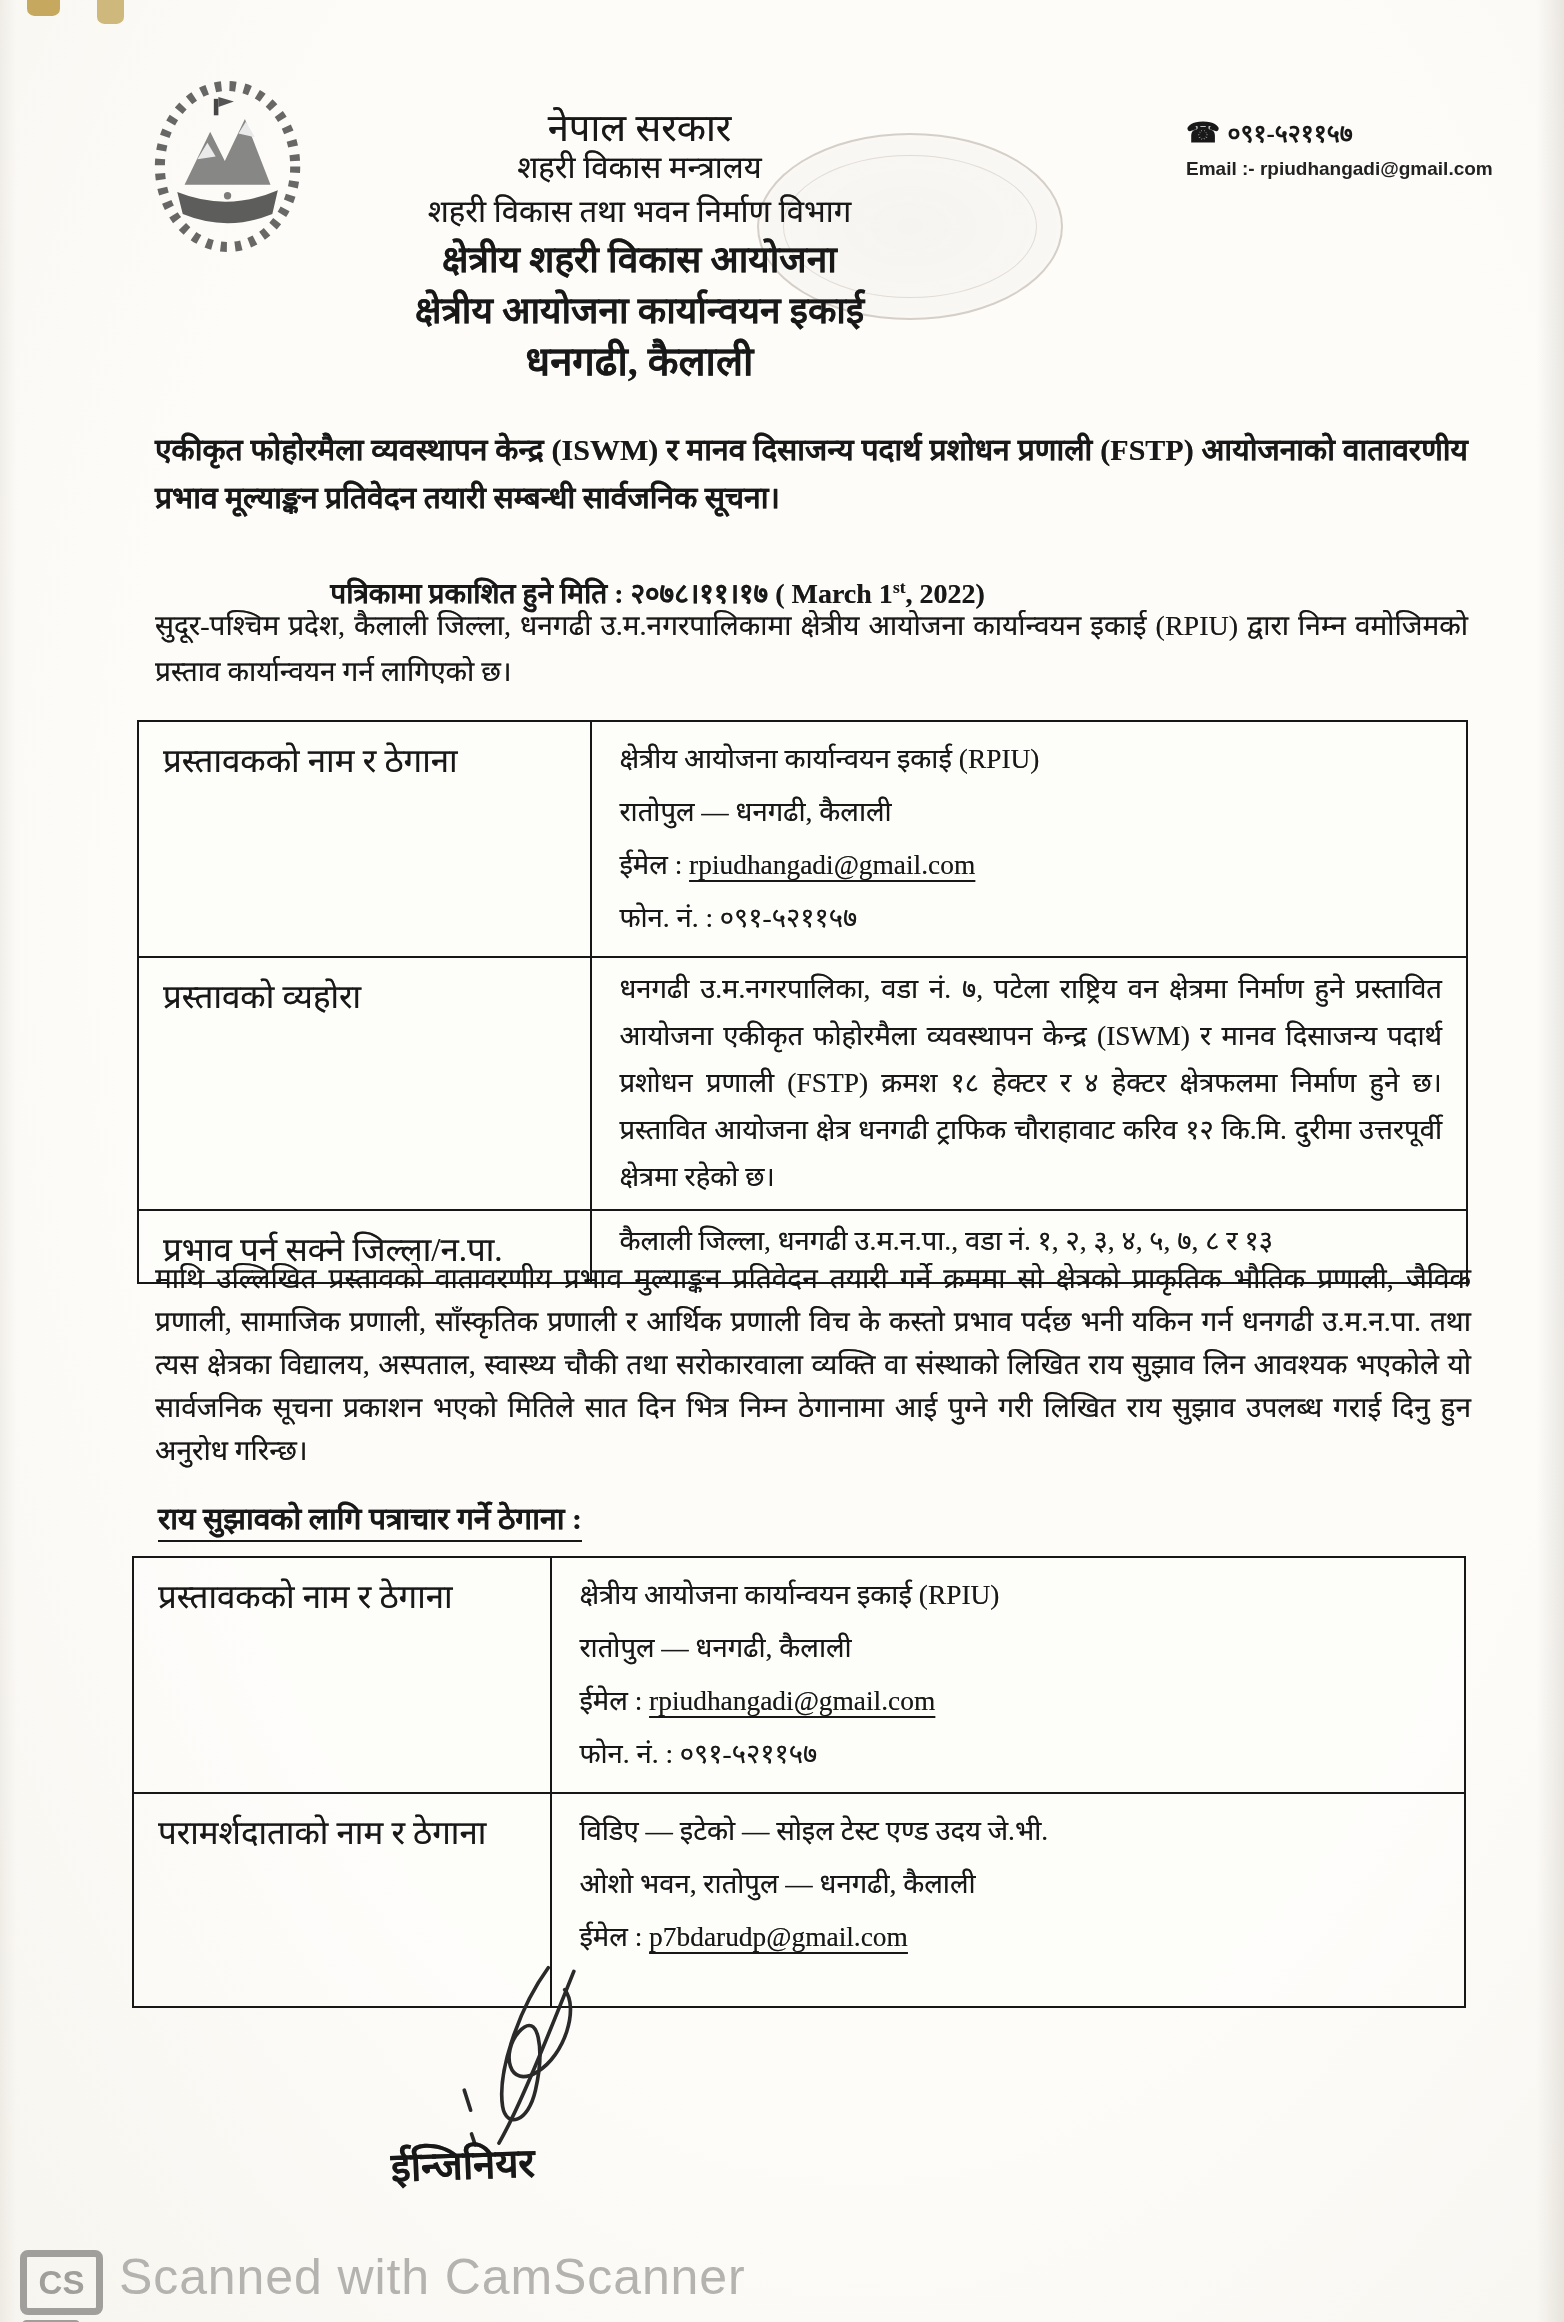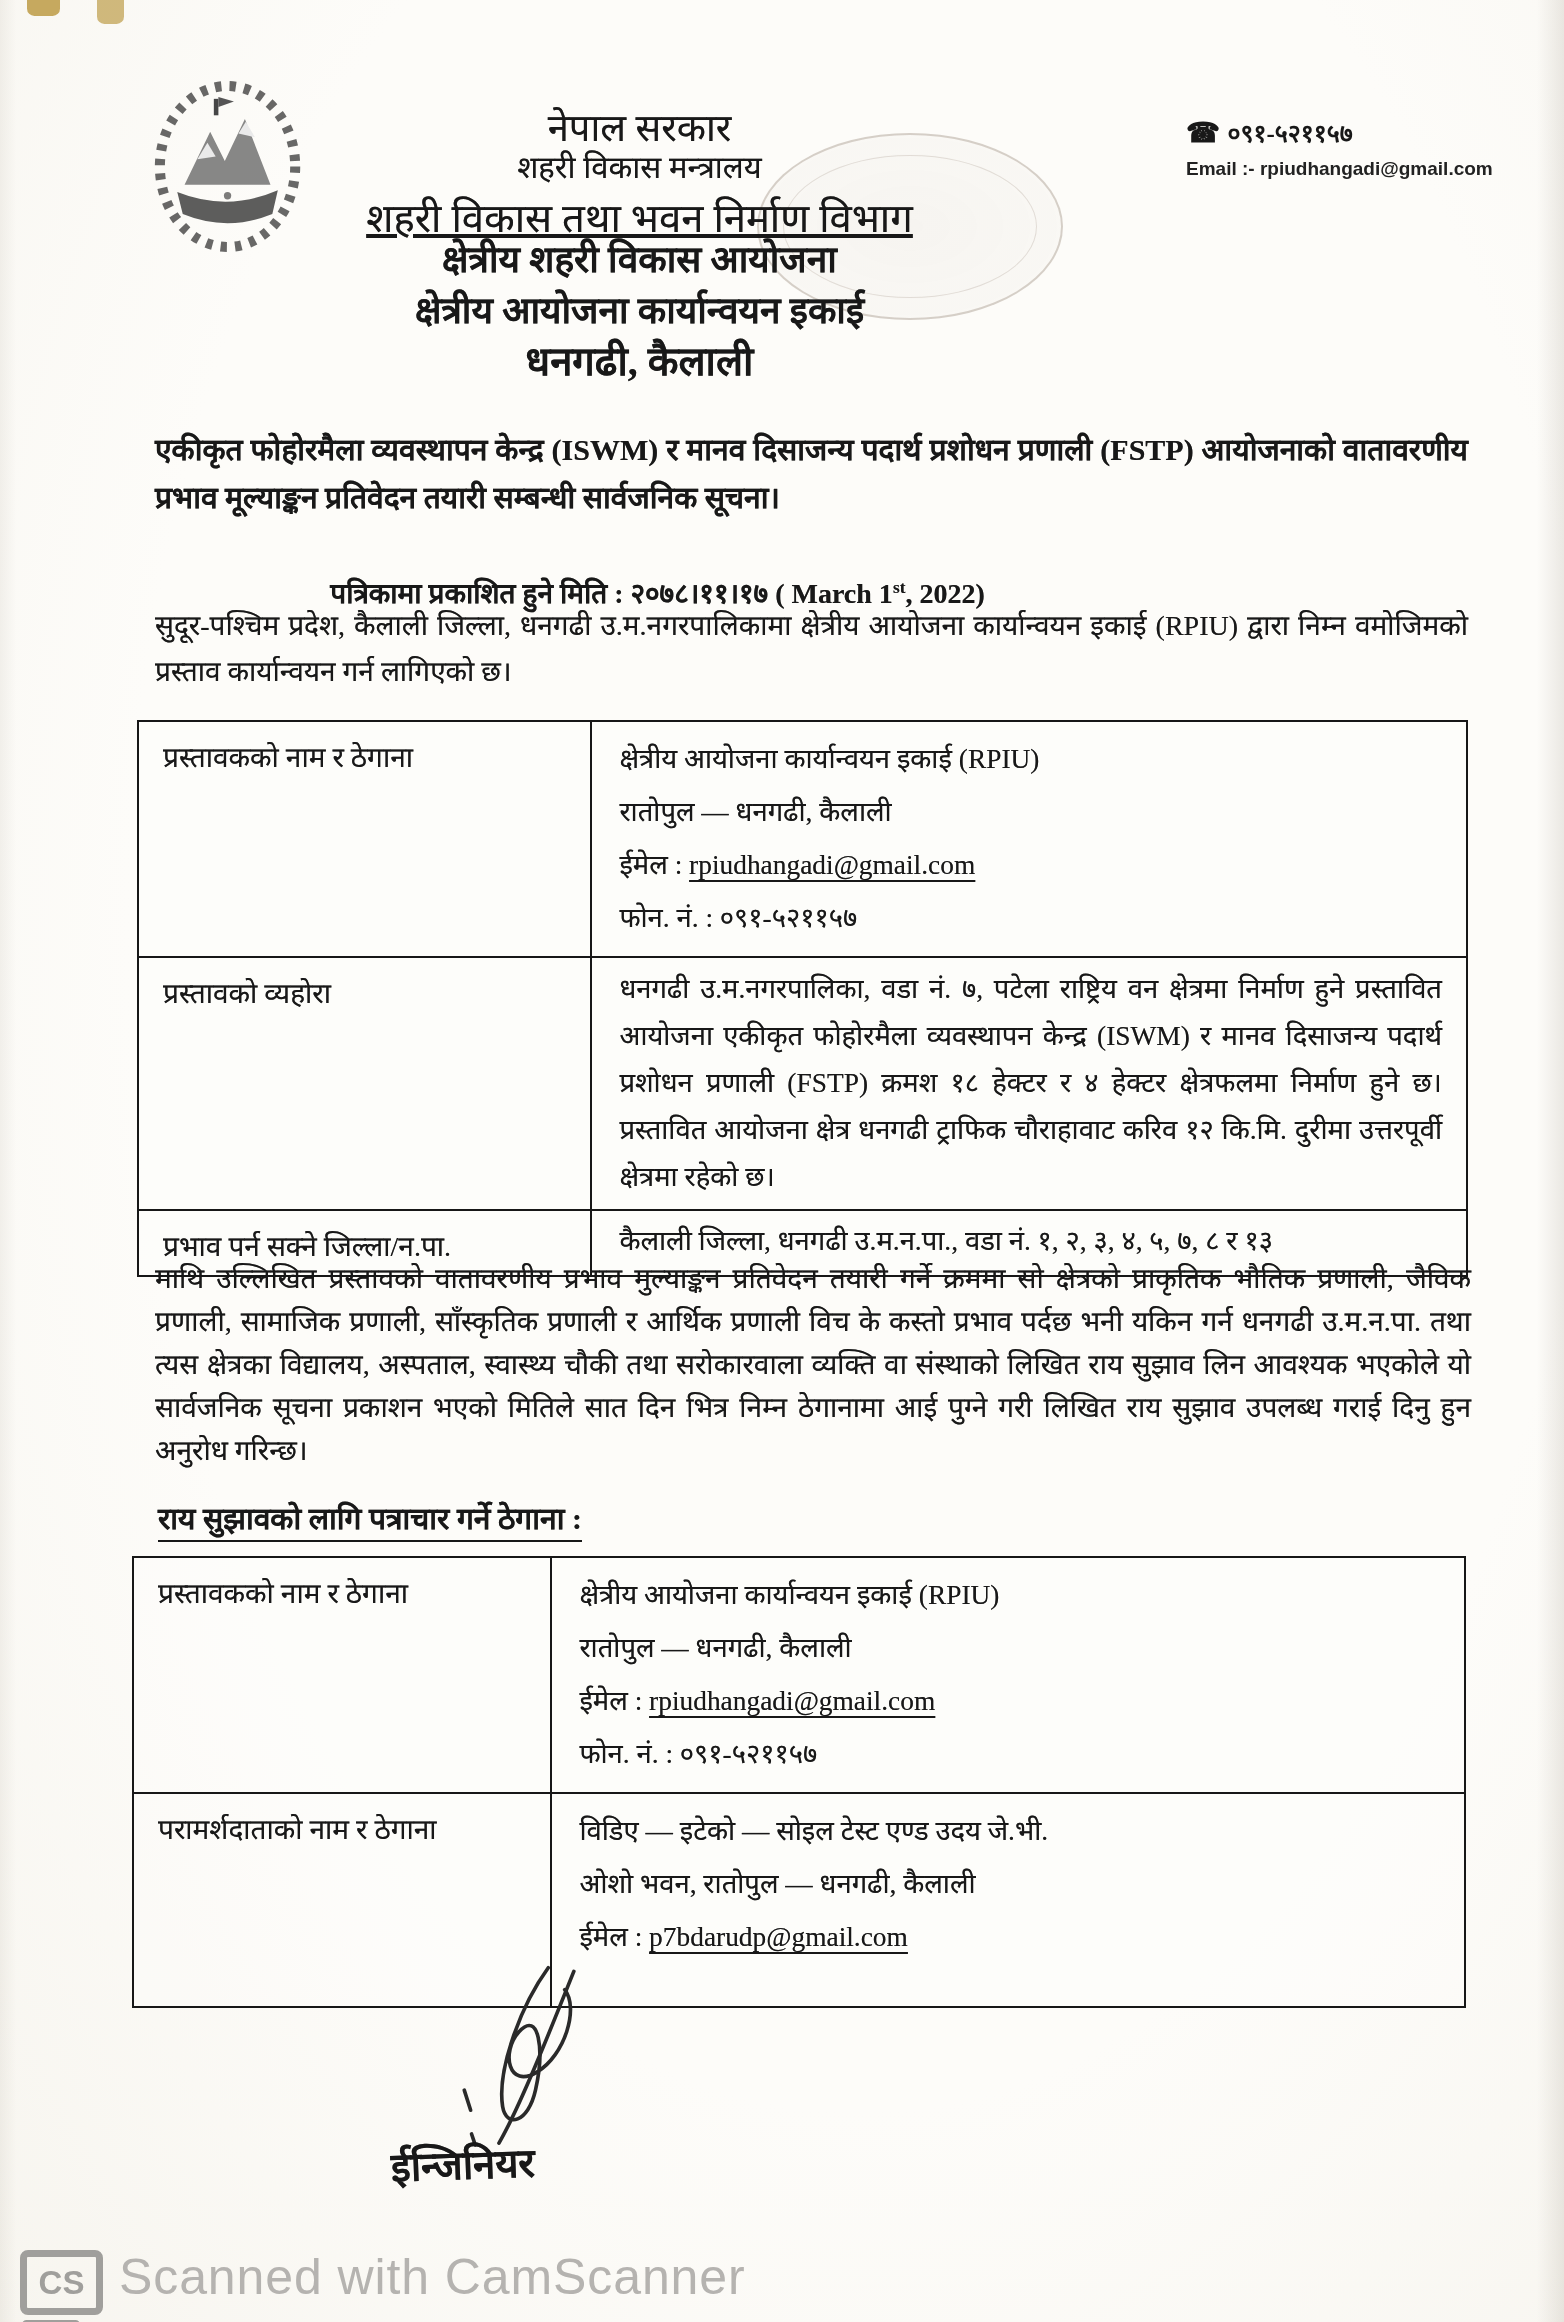--- a/index.html
+++ b/index.html
@@ -20,39 +20,39 @@
   .tape.t2{left:97px;width:27.4px;height:24px;opacity:.65;}
   
   .emblem{position:absolute;left:148px;top:75px;width:160px;height:183px;filter:blur(0.4px);opacity:.9;}
   
   .stamp{position:absolute;left:757px;top:133px;width:302px;height:183px;border:2.7px solid rgba(121,101,82,.28);border-radius:50%;background:radial-gradient(ellipse at center, rgba(120,100,80,.05), rgba(120,100,80,.02));}
   .stamp::after{content:"";position:absolute;left:24px;top:20px;right:24px;bottom:20px;border:1.8px solid rgba(121,101,82,.18);border-radius:50%;}
   
   .hdr{position:absolute;left:274px;top:90px;width:731px;text-align:center;}
   .hdr .h1{font-size:38px;height:45px;margin-top:10px;}
   .hdr .h2{font-size:31px;height:44px;}
-  .hdr .h3{font-size:40px;height:43px;text-decoration:underline;}
+  .hdr .h3{font-size:31px;height:43px;}
   .hdr .h4{font-size:37px;font-weight:bold;height:51px;}
   .hdr .h5{font-size:37px;font-weight:bold;height:49px;}
   .hdr .h6{font-size:40px;font-weight:bold;}
   
   .contact{position:absolute;left:1186px;top:115px;width:369px;}
   .contact .phone{font-size:25px;font-weight:bold;}
   .contact .phone .ficon{font-size:27.4px;margin-right:7.3px;}
   .contact .email{font-family:"Liberation Sans","DejaVu Sans",sans-serif;font-size:19px;font-weight:bold;color:#222;margin-top:9.1px;}
   
   .title{position:absolute;left:155px;top:426px;width:1313px;font-size:30px;font-weight:bold;line-height:48px;text-align:justify;}
   .dateline{position:absolute;left:155px;top:546px;width:1005px;text-align:center;font-size:28px;font-weight:bold;margin-top:27px;}
   .dateline sup{font-size:.62em;vertical-align:super;}
   .intro{position:absolute;left:155px;top:603px;width:1313px;font-size:28px;line-height:46px;text-align:justify;}
   
   .doc-table{position:absolute;border:2.7px solid #171717;background:rgba(255,255,255,.25);}
   .t-row{display:flex;border-bottom:2.7px solid #171717;}
   .t-row:last-child{border-bottom:none;}
-  .t-label{border-right:2.7px solid #171717;padding:14.6px 11px 11px 24px;font-size:28px;flex:0 0 auto;box-sizing:border-box;}
+  .t-label{border-right:2.7px solid #171717;padding:14.6px 11px 11px 24px;font-size:33px;flex:0 0 auto;box-sizing:border-box;}
   .t-content{flex:1;padding:11px 24px 11px 27.4px;font-size:27.4px;box-sizing:border-box;}
   .t-content .cline{line-height:53px;}
   .t-content.para{line-height:47px;text-align:justify;padding-top:8.2px;padding-bottom:8.2px;}
   .t-content.single{line-height:42px;padding-top:8.2px;padding-bottom:8.2px;}
   .email-u{text-decoration:underline;text-underline-offset:6.4px;text-decoration-thickness:1.8px;}
   #table1{left:137px;top:720px;width:1327px;}
   #table1 .t-label{width:453px;}
   #table2{left:132px;top:1556px;width:1330px;}
   #table2 .t-label{width:418px;}
   #table2 .t-row.consultant .t-content{padding-bottom:42px;}

